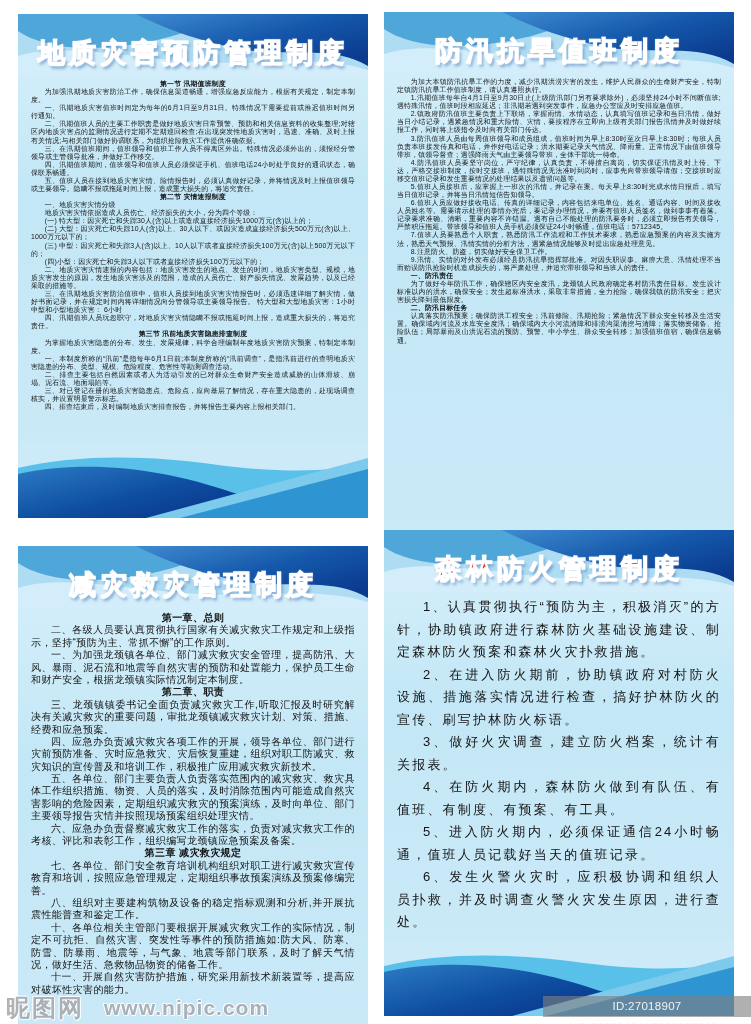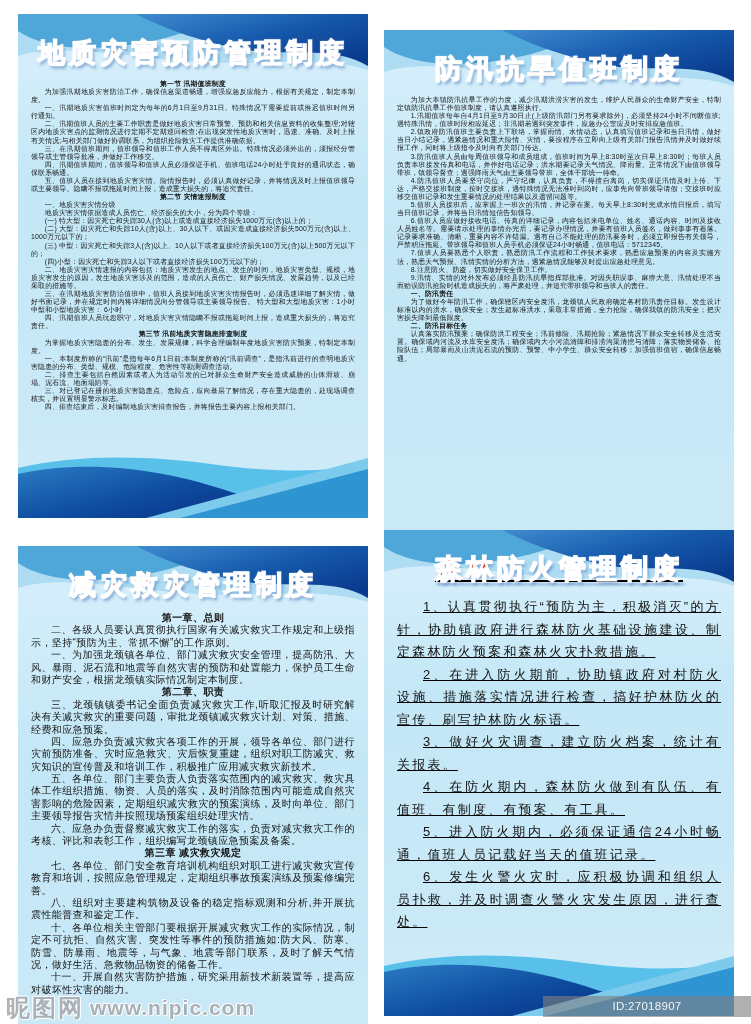--- a/index.html
+++ b/index.html
@@ -5,43 +5,43 @@
   html,body{margin:0;padding:0;background:#ffffff;}
   .page{
     position:relative;width:751px;height:1024px;background:#ffffff;overflow:hidden;
     font-family:"Liberation Sans","DejaVu Sans",sans-serif;
   }
   .panel{
     position:absolute;width:350px;overflow:hidden;
     background:linear-gradient(180deg,#d8f0fb 0%,#c3e7f6 35%,#cdeaf8 100%);
   }
   .p1{left:18px;top:14px;height:504px;}
-  .p2{left:384px;top:30px;height:612px;}
+  .p2{left:384px;top:12px;height:612px;}
   .p3{left:18px;top:546px;height:626px;}
-  .p4{left:384px;top:530px;height:486px;text-decoration:underline;}
+  .p4{left:384px;top:530px;height:486px;}
   .deco{position:absolute;left:0;width:100%;display:block;pointer-events:none;}
   .deco-top{top:0;height:62px;}
   .deco-bottom{bottom:0;height:76px;}
   .panel-inner{position:relative;padding:21px 13px 60px;z-index:2;}
   .panel-title{
     margin:0 0 9px;text-align:center;font-size:27px;font-weight:bold;letter-spacing:4px;
     color:#e53823;-webkit-text-stroke:1.3px #ffffff;white-space:nowrap;
     text-shadow:0 0 2px #fff,2px 3px 3px rgba(40,90,170,.5);
   }
   .panel-body{color:#141414;}
   .panel-body p{margin:0;}
   .panel-body .p{text-indent:2em;text-align:justify;}
   .panel-body .h{text-align:center;font-weight:bold;}
   .panel-body .hb{font-weight:bold;text-indent:2em;}
   .small{font-size:6.9px;line-height:1.17;letter-spacing:.2px;}
   .mid{font-size:10px;line-height:1.24;letter-spacing:.4px;}
   .big{font-size:13px;line-height:22.5px;letter-spacing:2.2px;}
   .big .p{text-align:justify;}
   .wm-left{
-    position:absolute;left:6px;top:992px;z-index:9;display:flex;align-items:center;gap:6px;
+    position:absolute;left:6px;top:992px;z-index:9;display:flex;align-items:center;gap:20px;
     color:#a7abaf;font-weight:bold;opacity:.9;
     text-shadow:1px 0 #fff,-1px 0 #fff,0 1px #fff,0 -1px #fff,1px 1px #fff,-1px -1px #fff;
   }
   .wm-logo{font-size:24px;letter-spacing:2px;}
   .wm-url{font-size:21px;letter-spacing:1px;}
   .id-bar{
     position:absolute;left:543px;right:0;top:996px;height:21px;z-index:9;
     background:rgba(128,128,128,.62);color:#f2f2f2;font-size:11.5px;line-height:21px;
     text-align:center;letter-spacing:.3px;
   }

